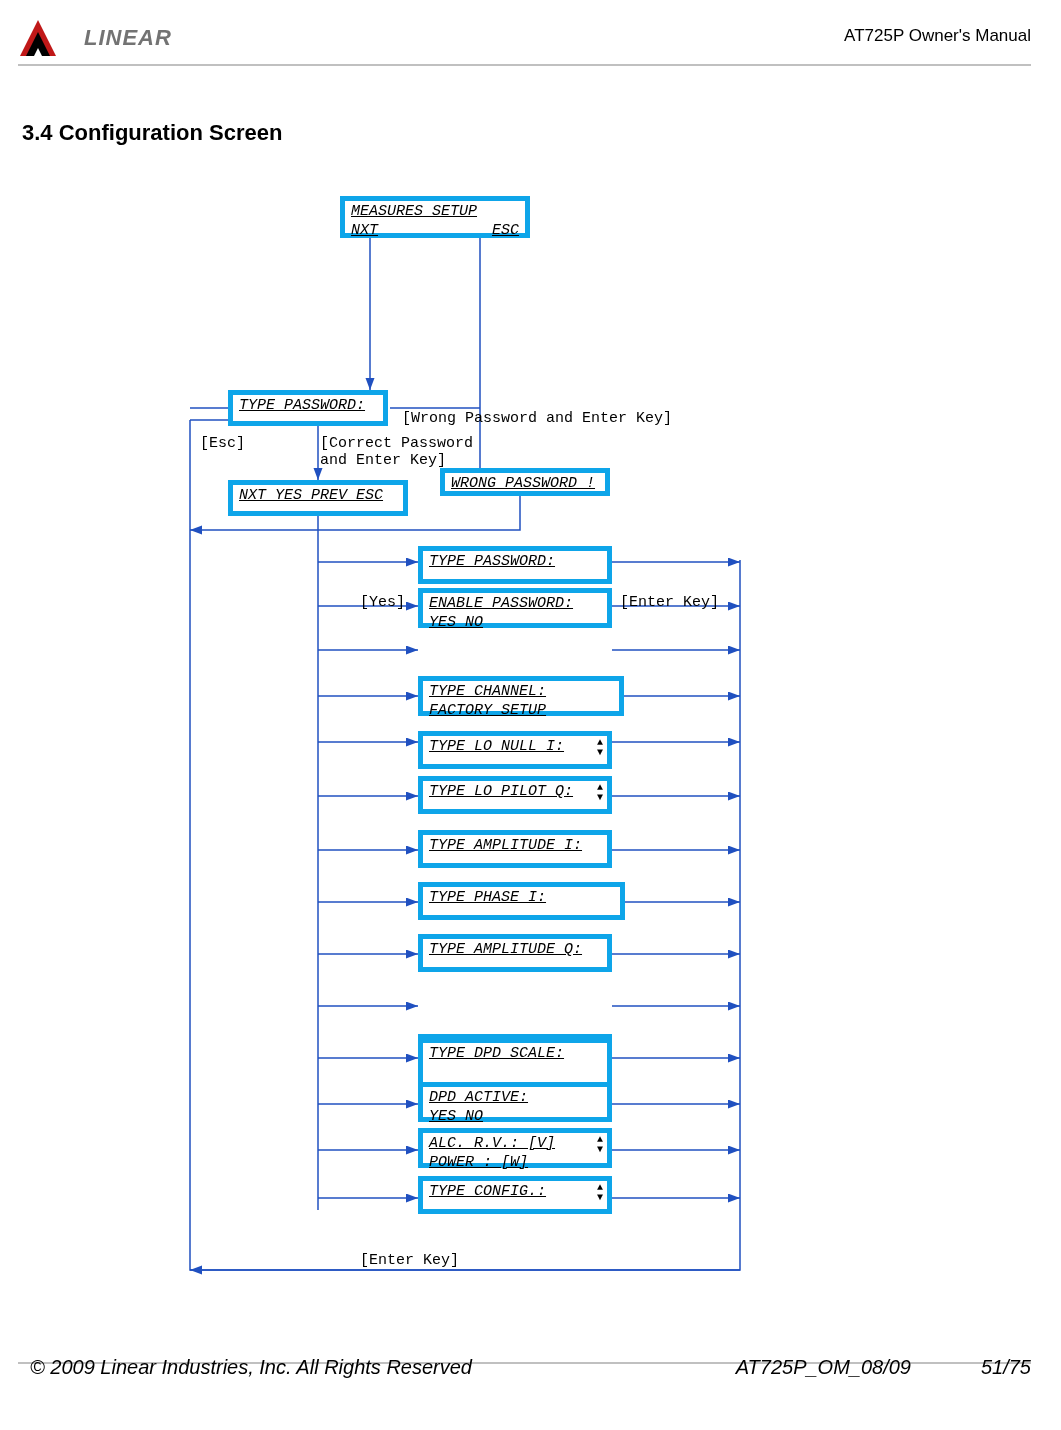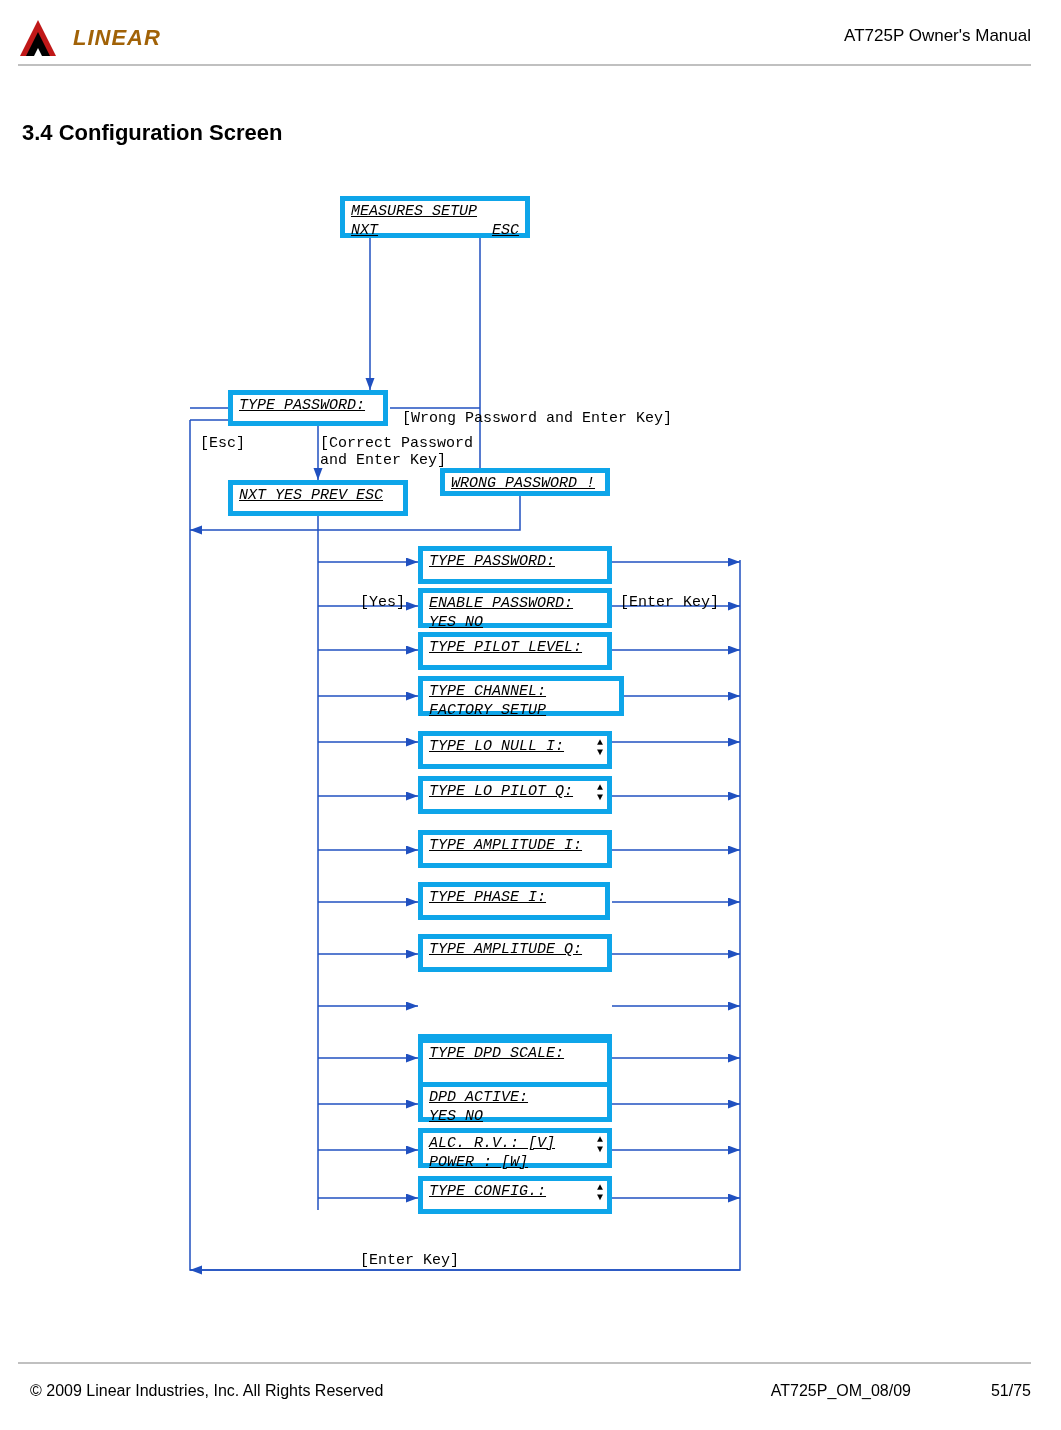--- a/index.html
+++ b/index.html
@@ -2,31 +2,31 @@
 <html><head>
 <meta charset="utf-8">
 <style>
   * { box-sizing: border-box; }
   body { margin: 0; padding: 0; font-family: Arial, sans-serif; background: #fff; width: 1061px; }
   .page { position: relative; width: 1061px; height: 1430px; background: #fff; }
   .header { position: absolute; top: 18px; left: 18px; right: 30px; height: 60px; }
   .logo { position: absolute; left: 0; top: 0; display: flex; align-items: center; }
   .logo-mark { width: 42px; height: 40px; position: relative; }
   .logo-mark svg { width: 42px; height: 40px; }
-  .logo-text { font-weight: 900; font-size: 22px; font-style: italic; letter-spacing: 1px; margin-left: 13px; color: #a16207; }
+  .logo-text { font-weight: 900; font-size: 22px; font-style: italic; letter-spacing: 1px; margin-left: 24px; color: #737373; }
   .doc-title { position: absolute; right: 0; top: 8px; font-size: 17px; }
   .hr { position: absolute; left: 18px; right: 30px; border-top: 2px solid #c0c0c0; }
   .section-title { position: absolute; left: 22px; font-size: 22px; font-weight: bold; }
   .diagram { position: absolute; left: 0; top: 190px; width: 1061px; height: 1150px; }
   .box { position: absolute; border: 5px solid #0ea5e9; font-family: "Courier New", monospace; font-size: 15px; font-style: italic; line-height: 1.25; padding: 2px 6px; background: #fff; }
   .box .u { text-decoration: underline; }
   .small-arrows { position: absolute; right: 4px; top: 2px; font-size: 10px; line-height: 1; font-style: normal; }
   .ann { position: absolute; font-family: "Courier New", monospace; font-size: 15px; color: #000; }
   svg.lines { position: absolute; left: 0; top: 0; width: 1061px; height: 1150px; }
-  .footer { position: absolute; left: 30px; right: 30px; bottom: 18px; height: 40px; font-size: 16px; }
+  .footer { position: absolute; left: 30px; right: 30px; bottom: 44px; height: 40px; font-size: 20px; font-style: italic; }
   .footer .copy { position: absolute; left: 0; top: 10px; }
   .footer .doc { position: absolute; right: 120px; top: 10px; }
   .footer .page-num { position: absolute; right: 0; top: 10px; }
 </style>
 </head>
 <body>
 
 <div class="page">
 
   <div class="header">
@@ -135,39 +135,36 @@
     <div class="ann" style="left:360px; top:404px;">[Yes]</div>
     <div class="ann" style="left:620px; top:404px;">[Enter Key]</div>
 
     <div class="box" style="left:418px; top:356px; width:194px; height:38px;">
       <span class="u">TYPE PASSWORD:</span>
     </div>
     <div class="box" style="left:418px; top:398px; width:194px; height:40px;">
       <div><span class="u">ENABLE PASSWORD:</span></div>
       <div><span class="u">    YES       NO</span></div>
     </div>
-    <div class="box" style="left:418px; top:442px; width:194px; height:38px;">
-      <span class="u">TYPE PILOT LEVEL:</span>
-    </div>
     <div class="box" style="left:418px; top:486px; width:206px; height:40px;">
       <div><span class="u">TYPE CHANNEL:</span></div>
       <div><span class="u">  FACTORY  SETUP</span></div>
     </div>
     <div class="box" style="left:418px; top:532px; width:194px; height:38px;margin-top:9px;">
       <span class="u">TYPE LO NULL I:</span>
       <span class="small-arrows">▲<br>▼</span>
     </div>
     <div class="box" style="left:418px; top:586px; width:194px; height:38px;">
       <span class="u">TYPE LO PILOT Q:</span>
       <span class="small-arrows">▲<br>▼</span>
     </div>
     <div class="box" style="left:418px; top:640px; width:194px; height:38px;">
       <span class="u">TYPE AMPLITUDE I:</span>
     </div>
-    <div class="box" style="left:418px; top:692px; width:192px; height:38px;">
+    <div class="box" style="left:418px; top:692px; width:207px; height:38px;">
       <span class="u">TYPE PHASE I:</span>
     </div>
     <div class="box" style="left:418px; top:744px; width:194px; height:38px;">
       <span class="u">TYPE AMPLITUDE Q:</span>
     </div>
     <div class="box" style="left:418px; top:796px; width:194px; height:38px;margin-top:48px;">
       <span class="u">TYPE PHASE Q:</span>
     </div>
     <div class="box" style="left:418px; top:848px; width:194px; height:50px;">
       <span class="u">TYPE DPD SCALE:</span>

